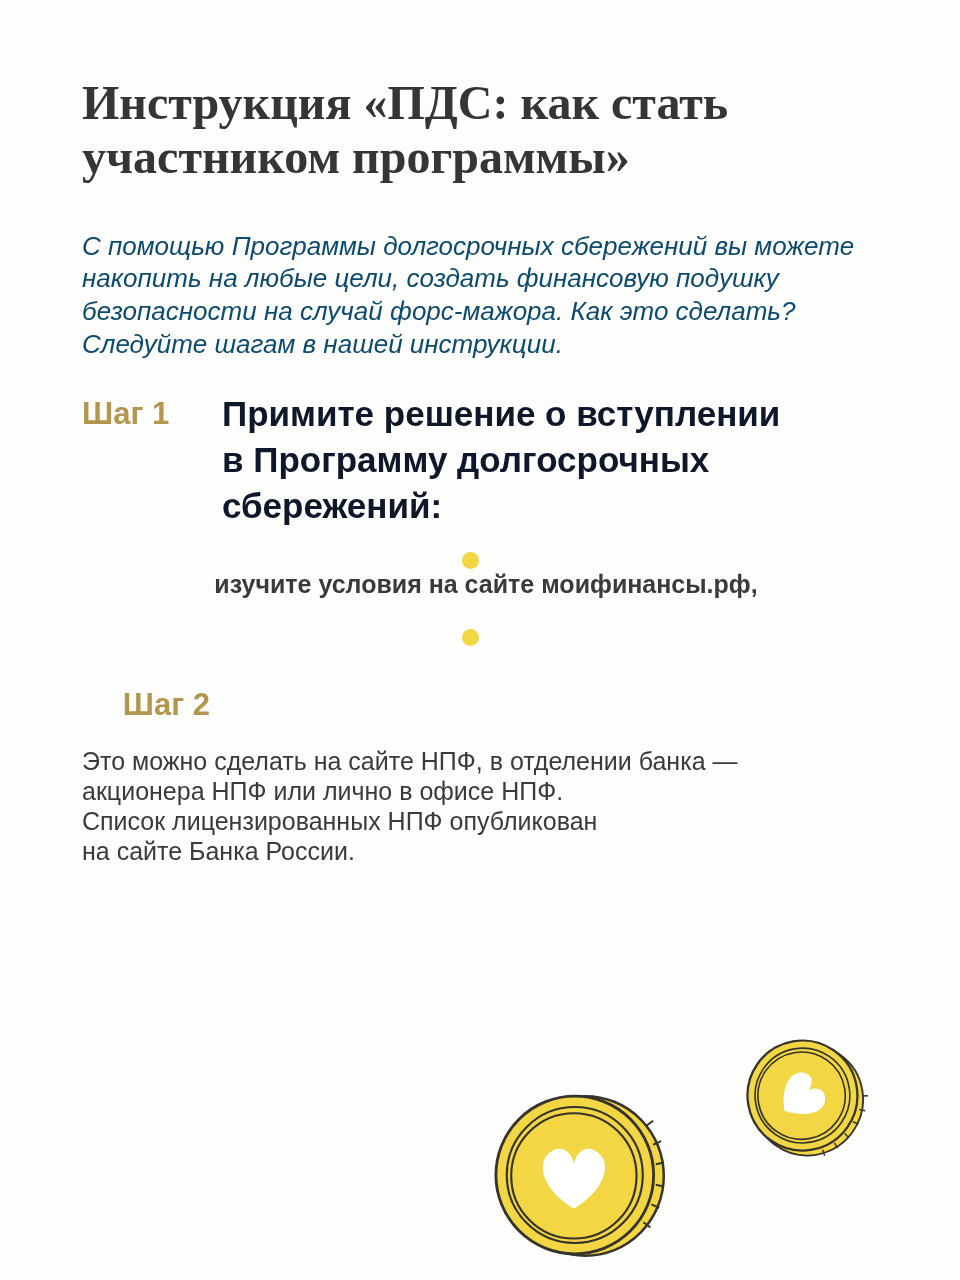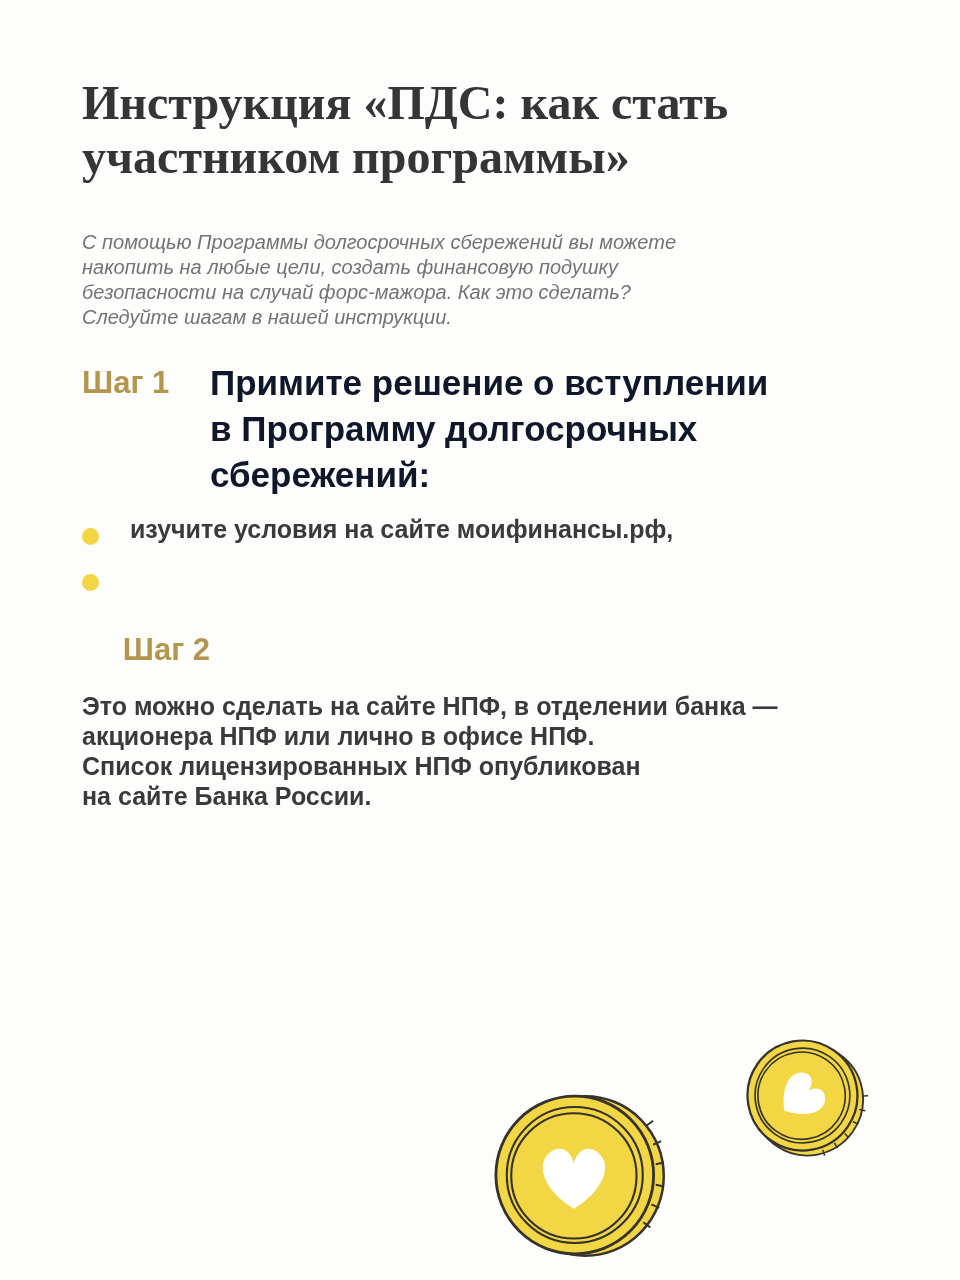--- a/index.html
+++ b/index.html
@@ -24,30 +24,30 @@
     font-weight: 700;
     font-size: 48px;
     line-height: 1.12;
     color: #353537;
     white-space: pre-line;
   }
   .intro {
     margin: 46px 0 0 0;
     font-style: italic;
     font-weight: 500;
-    font-size: 20px;
+    font-size: 26px;
     line-height: 1.26;
-    color: #737373;
+    color: #0c4a6e;
     white-space: pre-line;
   }
   .step-row {
     display: flex;
     align-items: flex-start;
   }
-  .step-row.first { margin-top: 30px; }
+  .step-row.first { margin-top: 30px; gap: 12px; }
   .step-row.second { margin-top: 36px; text-align: right; }
   .step-label {
     flex: 0 0 128px;
     width: 128px;
     font-weight: 700;
     font-size: 31px;
     line-height: 46px;
     color: #b3954e;
   }
   .step-heading {
@@ -58,41 +58,42 @@
     color: #0f172a;
     white-space: pre-line;
   }
   .bullets {
     list-style: none;
     margin: 16px 0 0 0;
     padding: 0;
   }
   .bullet {
     display: flex;
-    align-items: flex-end;
+    align-items: center;
     margin-bottom: 22px;
+    flex-direction: column;
   }
   .dot {
     flex: 0 0 17px;
     width: 17px;
     height: 17px;
     border-radius: 50%;
     background: #f2d643;
     margin: 7px 31px 0 0;
   }
   .bullet-text {
     font-weight: 700;
     font-size: 25px;
     line-height: 31px;
     color: #3a3a3c;
     white-space: pre-line;
   }
   .step-body {
     margin: 18px 0 0 0;
-    font-weight: 700;
+    font-weight: 400;
     font-size: 25px;
     line-height: 30px;
     color: #3a3a3c;
     white-space: pre-line;
   }
   .coin {
     position: absolute;
   }
   .coin-large { left: 492px; top: 1086px; width: 178px; height: 178px; }
   .coin-small { left: 744px; top: 1036px; width: 124px; height: 124px; }

